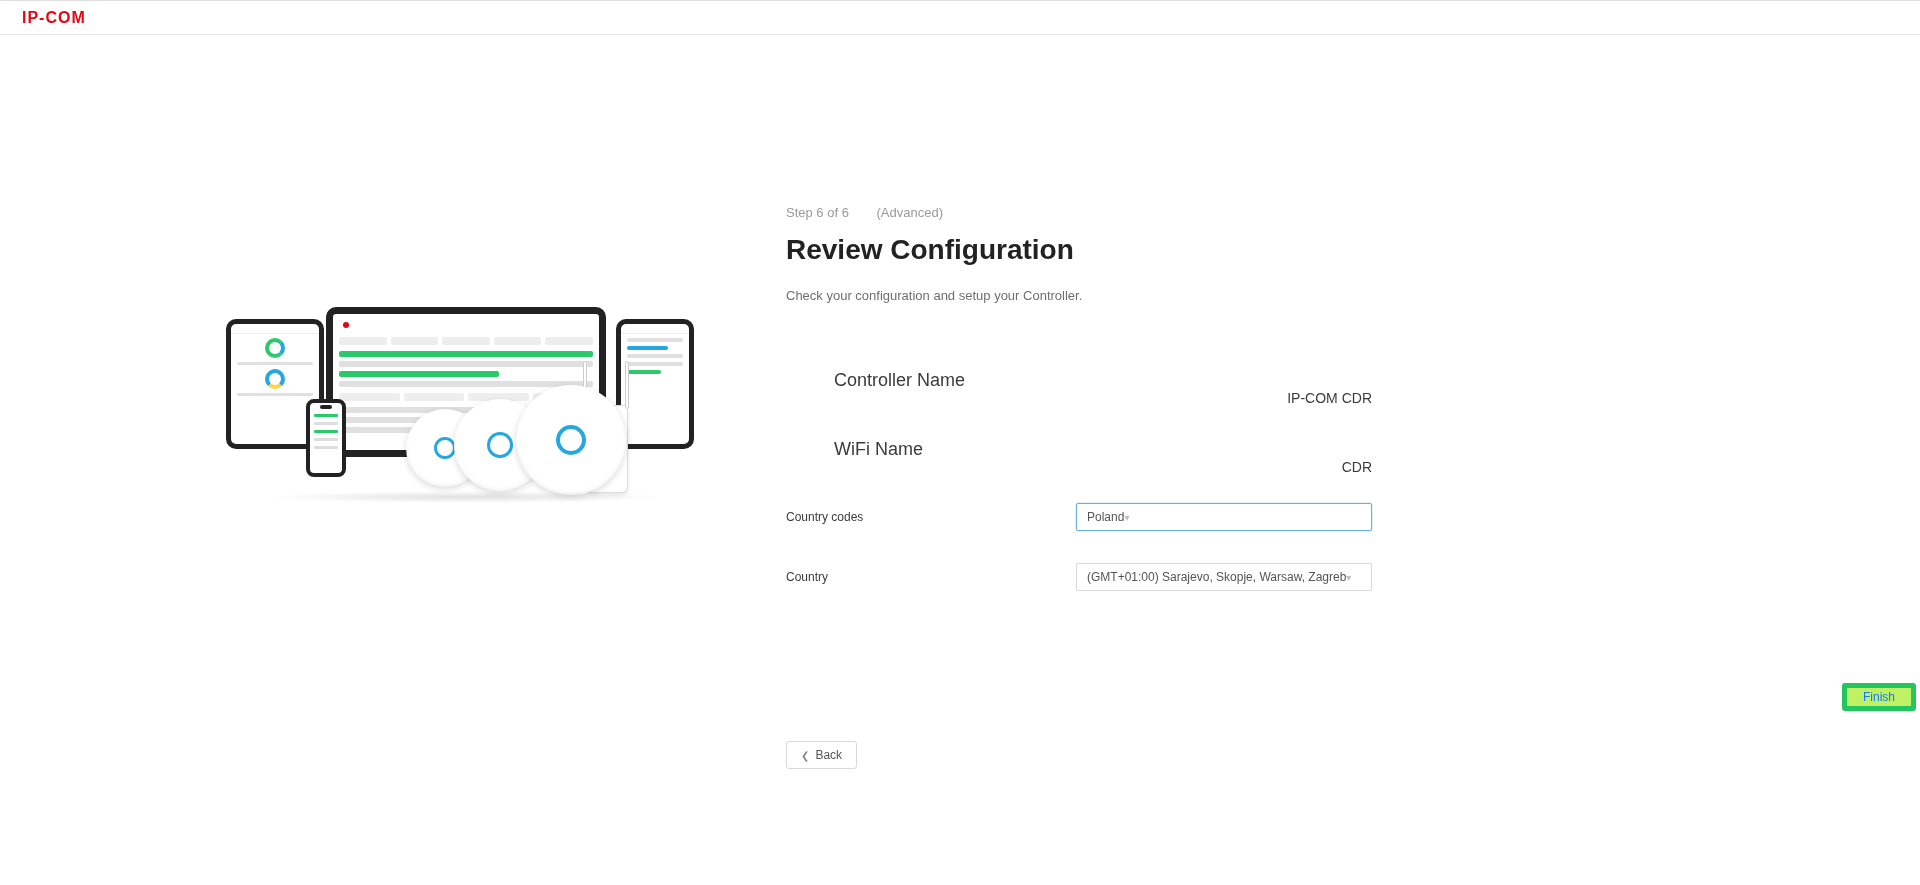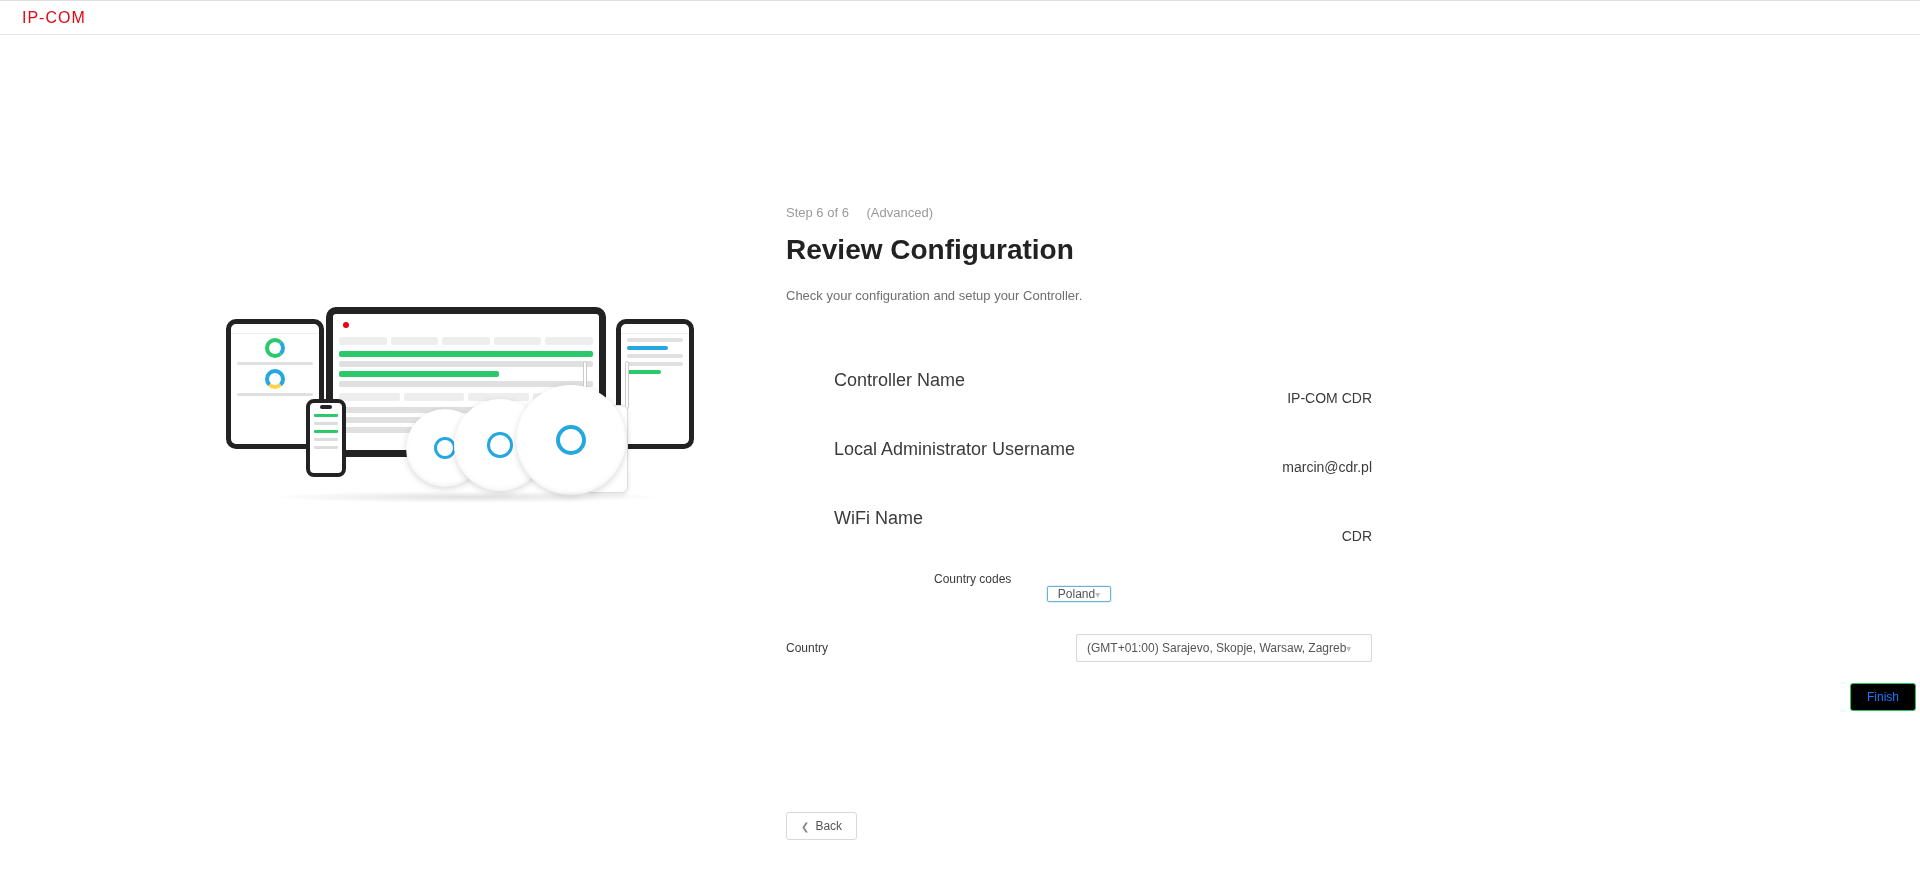--- a/index.html
+++ b/index.html
@@ -9,21 +9,21 @@
   .header {
     height: 35px;
     border-top: 1px solid #e0e0e0;
     border-bottom: 1px solid #e8e8e8;
     display: flex;
     align-items: center;
     padding-left: 22px;
     background: #fff;
   }
   .brand {
-    font-weight: 400;
+    font-weight: 700;
     font-size: 16px;
     color: #e30613;
     letter-spacing: 1px;
     font-family: Arial, sans-serif;
   }
 
   .page {
     display: flex;
     justify-content: center;
     padding-top: 170px;
@@ -44,21 +44,21 @@
   .right-col {
     margin-left: 596px;
     width: 586px;
   }
 
   .step-line {
     color: #9a9a9a;
     font-size: 13px;
     margin-bottom: 14px;
   }
-  .step-line .adv { margin-left: 14px; }
+  .step-line .adv { margin-left: 24px; }
 
   .title {
     font-size: 28px;
     font-weight: 700;
     color: #222;
     margin-bottom: 22px;
   }
 
   .subtitle {
     color: #6f6f6f;
@@ -126,23 +126,23 @@
     cursor: pointer;
   }
   .back-btn .chev-l { font-size: 10px; color: #888; }
 
   .finish-btn {
     position: fixed;
     right: 4px;
     top: 683px;
     height: 28px;
     padding: 0 16px;
-    border: 1px solid #22c55e;
+    border: 5px solid #22c55e;
     border-radius: 3px;
-    background: #000000;
+    background: #bef264;
     color: #1677ff;
     font-size: 12px;
     cursor: pointer;
     display: inline-flex;
     align-items: center;
   }
 
   
   .illu-stage {
     position: relative;
@@ -286,29 +286,25 @@
       </div>
 
       <h1 class="title">Review Configuration</h1>
       <div class="subtitle">Check your configuration and setup your Controller.</div>
 
       <div class="kv-row">
         <span class="kv-label">Controller Name</span>
         <span class="kv-value">IP-COM CDR</span>
       </div>
       <div class="kv-row">
-        <span class="kv-label">Local Administrator Username</span>
-        <span class="kv-value">marcin@cdr.pl</span>
-      </div>
-      <div class="kv-row">
         <span class="kv-label">WiFi Name</span>
         <span class="kv-value">CDR</span>
       </div>
 
-      <div class="form-row" style="margin-top:28px;flex-direction:column;">
+      <div class="form-row" style="margin-top:28px;">
         <div class="f-label">Country codes</div>
         <div class="select-box active">
           <span>Poland</span>
           <span class="chev">▾</span>
         </div>
       </div>
 
       <div class="form-row" style="margin-top:32px;">
         <div class="f-label">Country</div>
         <div class="select-box">

